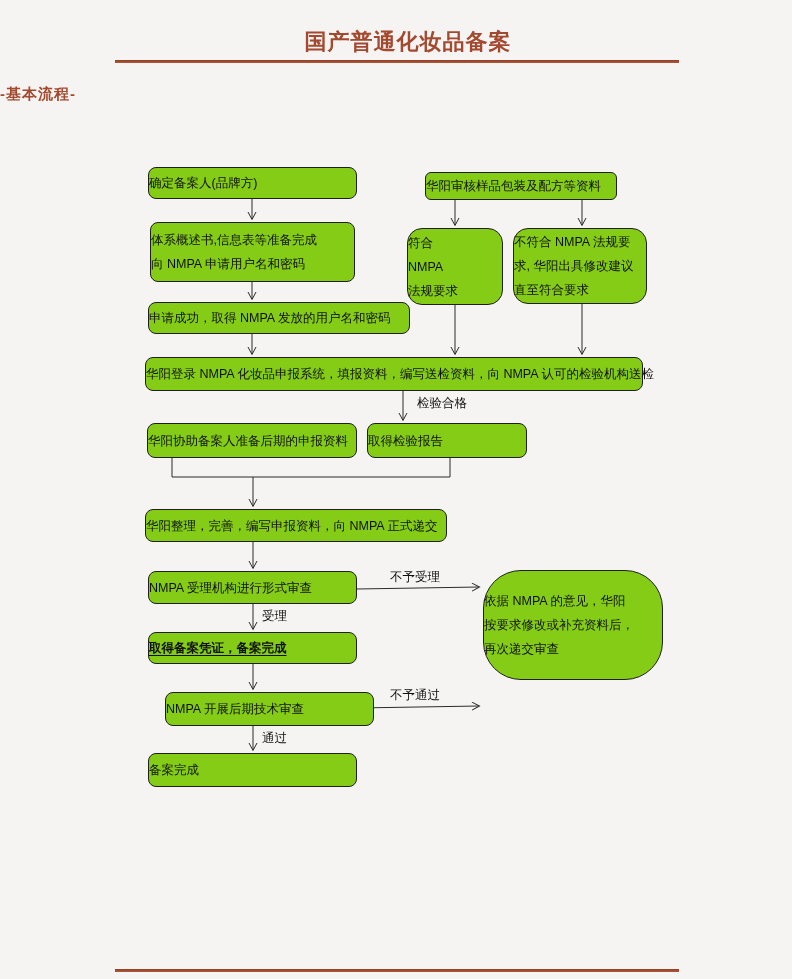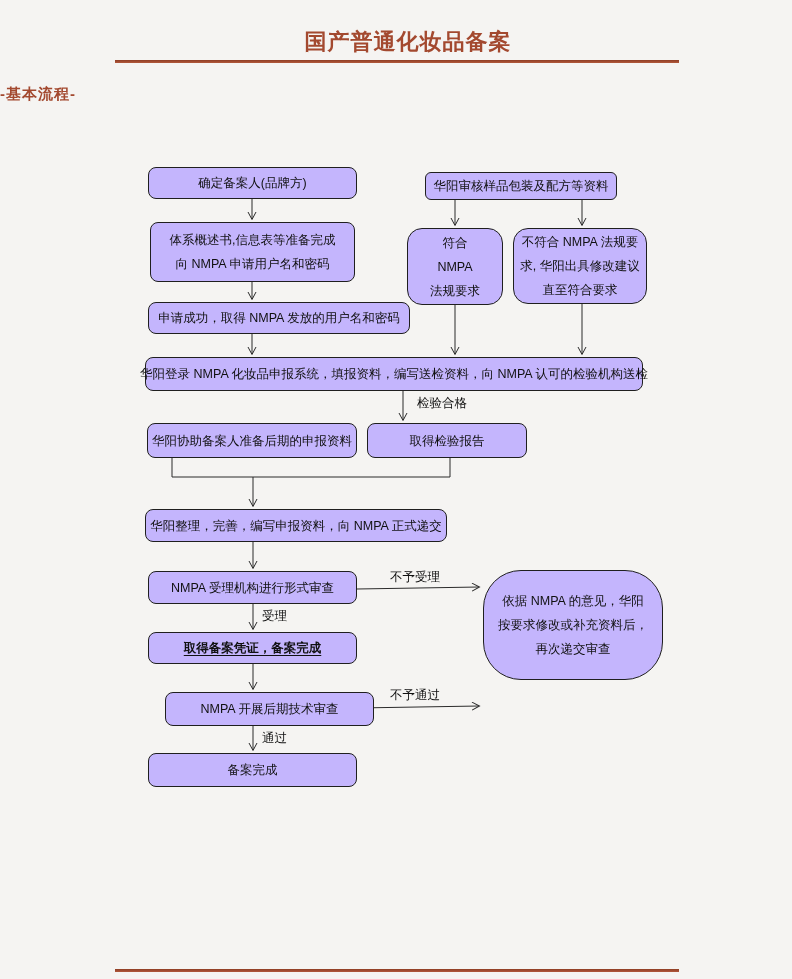--- a/index.html
+++ b/index.html
@@ -31,24 +31,24 @@
     position:absolute; top:77px; left:0; width:100%;
     font-size:15px; font-weight:bold;
     color:var(--accent);
     letter-spacing:1px;
     margin-top:8px;
   }
   #edges { position:absolute; left:0; top:0; width:792px; height:979px; }
   .edge { fill:none; stroke:#2b2b2b; stroke-width:1; }
   .node {
     position:absolute;
-    background:#c4b5fd;
+    background:#84cc16;
     border:1px solid #1f1f1f;
     display:flex; flex-direction:column;
-    align-items:center; justify-content:center;
+    align-items:flex-start; justify-content:center;
     text-align:center;
     font-size:12.5px; color:#111;
   }
   .node-line { line-height:1.92; white-space:nowrap; }
   .node.emphasis .node-line {
     font-weight:bold;
     text-decoration:underline;
     text-underline-offset:3px;
   }
   .edge-label {

